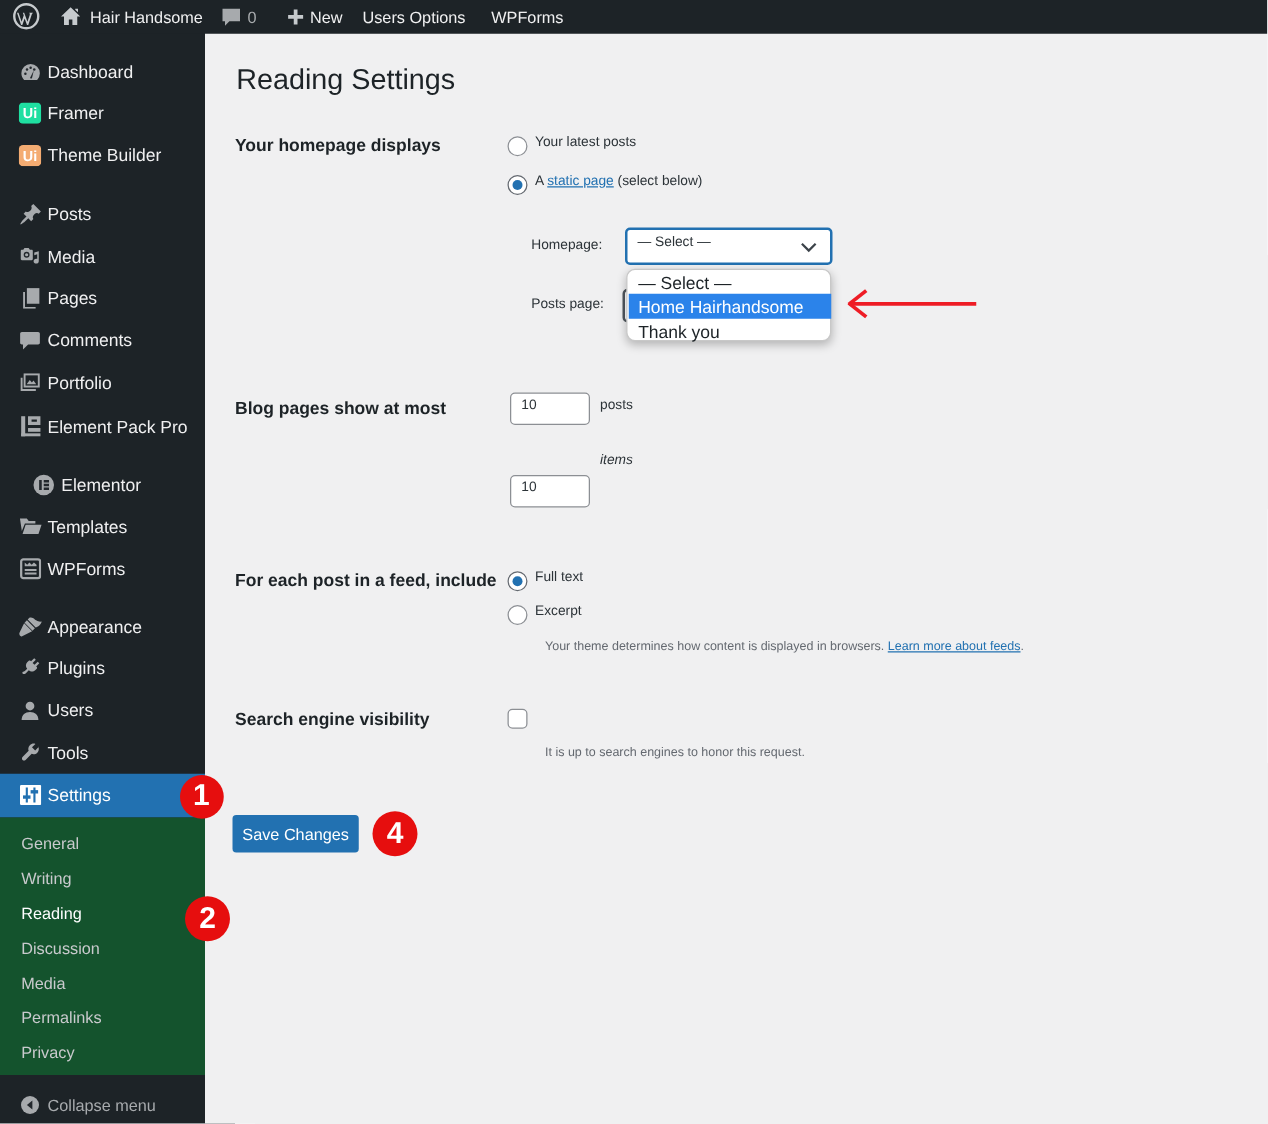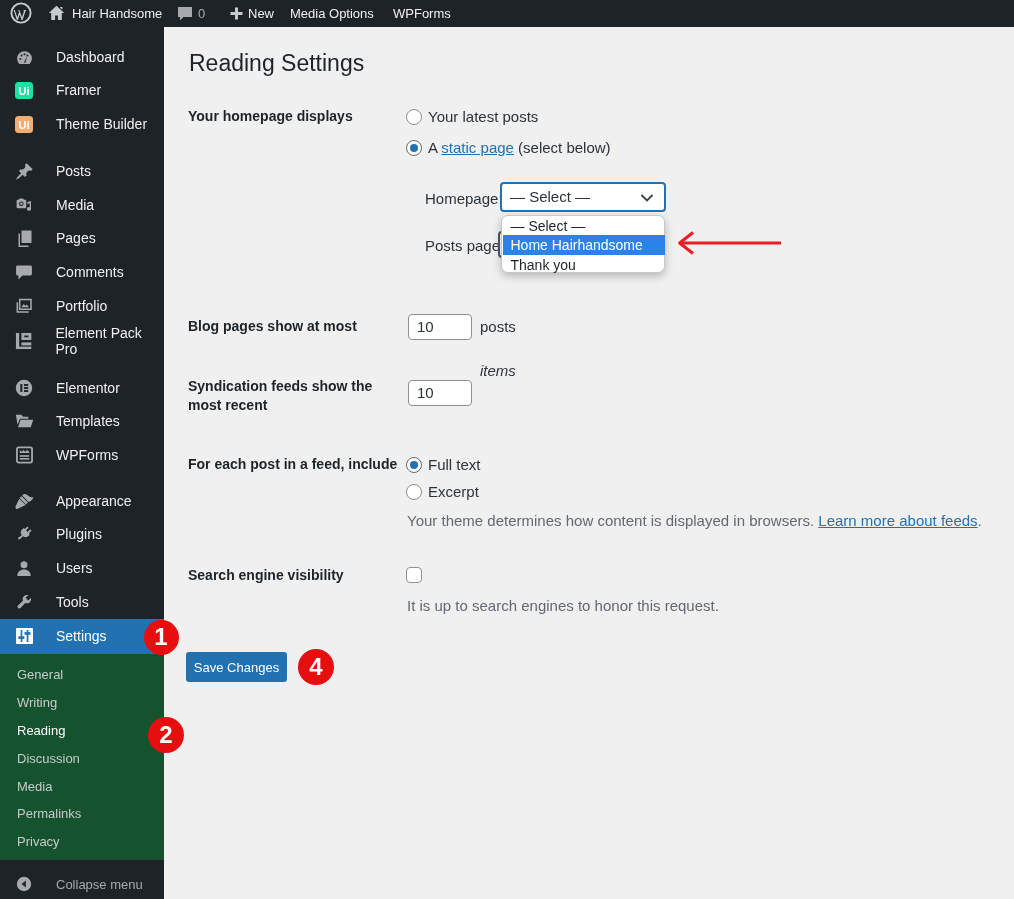--- a/index.html
+++ b/index.html
@@ -2,28 +2,28 @@
 <html><head>
 <meta charset="utf-8">
 <style>
 * { margin:0; padding:0; box-sizing:border-box; }
 html,body { font-family:"Liberation Sans", sans-serif; }
 #page { position:relative; width:1014px; height:899px; overflow:hidden; background:#f0f0f1; }
 #adminbar { position:absolute; left:0; top:0; width:1014px; height:27px; background:#1d2327; z-index:5; }
 .abitem { position:absolute; top:0; height:26px; display:flex; align-items:center; color:#f0f0f1; font-size:13px; white-space:nowrap; }
 #sidebar { position:absolute; left:0; top:26px; width:188px; height:873px; background:#1d2327; }
 .mi { position:absolute; left:0; width:164px; height:34px; display:flex; align-items:center; color:#f0f0f1; font-size:14px; }
-.mi .ic { width:20px; height:20px; margin-left:14px; margin-right:22px; display:flex; align-items:center; justify-content:center; }
+.mi .ic { width:20px; height:20px; margin-left:14px; margin-right:4px; display:flex; align-items:center; justify-content:center; }
 #submenu { position:absolute; left:0; top:627.5px; width:164px; height:206px; background:#14532d; }
 .smi { position:absolute; left:17px; height:20px; line-height:20px; color:#c9cacd; font-size:13px; }
 #content { position:absolute; left:164px; top:26px; width:850px; height:873px; background:#f0f0f1; }
 .abs { position:absolute; }
 .lbl { font-size:14px; font-weight:bold; color:#1d2327; }
-.txt { font-size:15px; color:#2c3338;text-align:right; }
-.desc { font-size:15px; color:#646970; }
+.txt { font-size:11px; color:#2c3338;text-align:right; }
+.desc { font-size:10px; color:#646970;margin-left:29px; }
 a.bl { color:#2271b1; text-decoration:underline; }
 .radio { position:absolute; width:16px; height:16px; border:1px solid #8c8f94; border-radius:50%; background:#fff; }
 .radio.sel { border-color:#646970; }
 .radio.sel::after { content:""; position:absolute; left:3px; top:3px; width:8px; height:8px; border-radius:50%; background:#2271b1; }
 .numcirc { position:absolute; border-radius:50%; background:#e60e0e; color:#fff; font-weight:bold; font-size:24px; display:flex; align-items:center; justify-content:center; z-index:30; }
 </style>
 </head>
 <body>
 <div id="page">
 
@@ -45,21 +45,21 @@
         <path d="M1 1 h14 v10 h-8.5 l-3.5 3.5 v-3.5 h-2 z" fill="#a7aaad"></path>
       </svg>
     </div>
     <div class="abitem" style="left:198px; color:#a7aaad;">0</div>
     <div class="abitem" style="left:229px;">
       <svg width="15" height="15" viewBox="0 0 15 15">
         <path d="M6 1.5 h3 v4.5 h4.5 v3 h-4.5 v4.5 h-3 v-4.5 h-4.5 v-3 h4.5 z" fill="#c6cacd"></path>
       </svg>
     </div>
     <div class="abitem" style="left:248px;">New</div>
-    <div class="abitem" style="left:290px;">Media Options</div>
+    <div class="abitem" style="left:290px;">Users Options</div>
     <div class="abitem" style="left:393px;">WPForms</div>
   </div>
 
   <div id="sidebar">
     <div class="mi" style="top:14px;"><span class="ic">
           <svg width="17" height="15" viewBox="0 0 17 15">
             <path d="M8.5 1.2 a7.4 7.4 0 0 0 -7.4 7.4 c0 2.1 .9 4 2.2 5.3 h10.4 a7.4 7.4 0 0 0 2.2 -5.3 a7.4 7.4 0 0 0 -7.4 -7.4 z" fill="#a7aaad"></path>
             <circle cx="4.3" cy="9" r="1" fill="#23282d"></circle>
             <circle cx="5.6" cy="5.6" r="1" fill="#23282d"></circle>
             <circle cx="8.5" cy="4.2" r="1" fill="#23282d"></circle>
@@ -111,21 +111,21 @@
           </svg>
         </span>Portfolio</div>
     <div class="mi" style="top:298px;"><span class="ic">
           <svg width="17" height="18" viewBox="0 0 18 19">
             <rect x="1" y="1" width="3.4" height="17" fill="#a7aaad"></rect>
             <path d="M6.8 1 h10.5 v7.5 h-10.5z M9.8 3.8 v1.8 h4.5 v-1.8z" fill="#a7aaad" fill-rule="evenodd"></path>
             <rect x="6.8" y="11" width="10.5" height="3.2" fill="#a7aaad"></rect>
             <rect x="1" y="15.5" width="16.3" height="2.5" fill="#a7aaad"></rect>
           </svg>
         </span>Element Pack Pro</div>
-    <div class="mi" style="top:345px;"><span class="ic">
+    <div class="mi" style="top:345px;padding-left:11px;"><span class="ic">
           <svg width="18" height="18" viewBox="0 0 18 18">
             <circle cx="9" cy="9" r="8.2" fill="#a7aaad"></circle>
             <rect x="5.3" y="5" width="2.1" height="8" fill="#23282d"></rect>
             <rect x="9" y="5" width="4.2" height="2" fill="#23282d"></rect>
             <rect x="9" y="8" width="4.2" height="2" fill="#23282d"></rect>
             <rect x="9" y="11" width="4.2" height="2" fill="#23282d"></rect>
           </svg>
         </span>Elementor</div>
     <div class="mi" style="top:378px;"><span class="ic">
           <svg width="19" height="16" viewBox="0 0 20 16">
@@ -222,21 +222,20 @@
       <line x1="4" y1="14.5" x2="18" y2="3.5" stroke="#ee1c25" stroke-width="3"></line>
       <line x1="4" y1="13.5" x2="18" y2="24.5" stroke="#ee1c25" stroke-width="3"></line>
     </svg>
 
     <div class="abs lbl" style="left:24px; top:292px;">Blog pages show at most</div>
     <div class="abs" style="left:244px; top:288px; width:64px; height:26px; background:#fff; border:1px solid #8c8f94; border-radius:4px;">
       <div class="abs txt" style="left:8px; top:3px;">10</div>
     </div>
     <div class="abs txt" style="left:316px; top:292px;">posts</div>
 
-    <div class="abs lbl" style="left:24px; top:351px; width:212px; line-height:19px;">Syndication feeds show the most recent</div>
     <div class="abs" style="left:244px; top:354px; width:64px; height:26px; background:#fff; border:1px solid #8c8f94; border-radius:4px;">
       <div class="abs txt" style="left:8px; top:3px;">10</div>
     </div>
     <div class="abs txt" style="left:316px; top:336px;font-style:italic;">items</div>
 
     <div class="abs lbl" style="left:24px; top:430px;">For each post in a feed, include</div>
     <div class="radio sel" style="left:242px; top:431px;"></div>
     <div class="abs txt" style="left:264px; top:430px;">Full text</div>
     <div class="radio" style="left:242px; top:458px;"></div>
     <div class="abs txt" style="left:264px; top:457px;">Excerpt</div>

